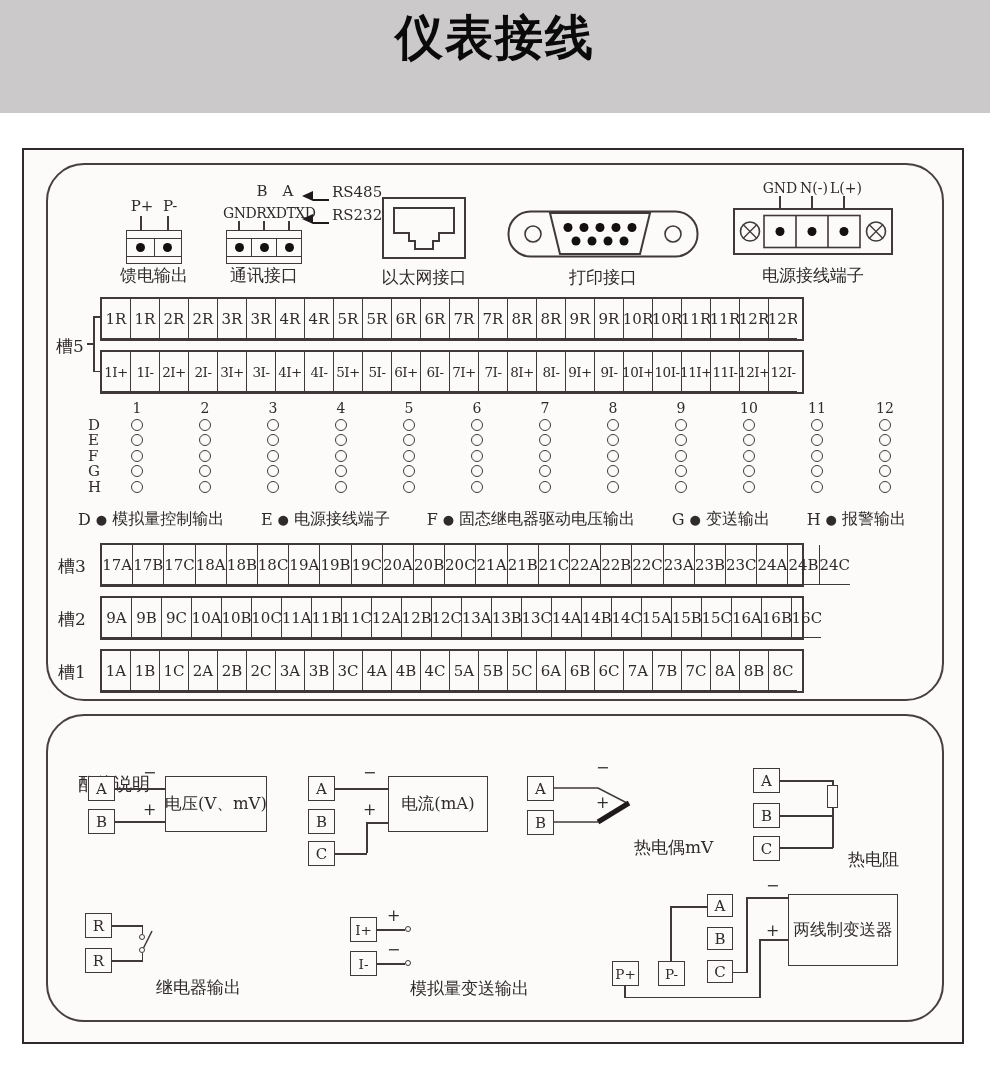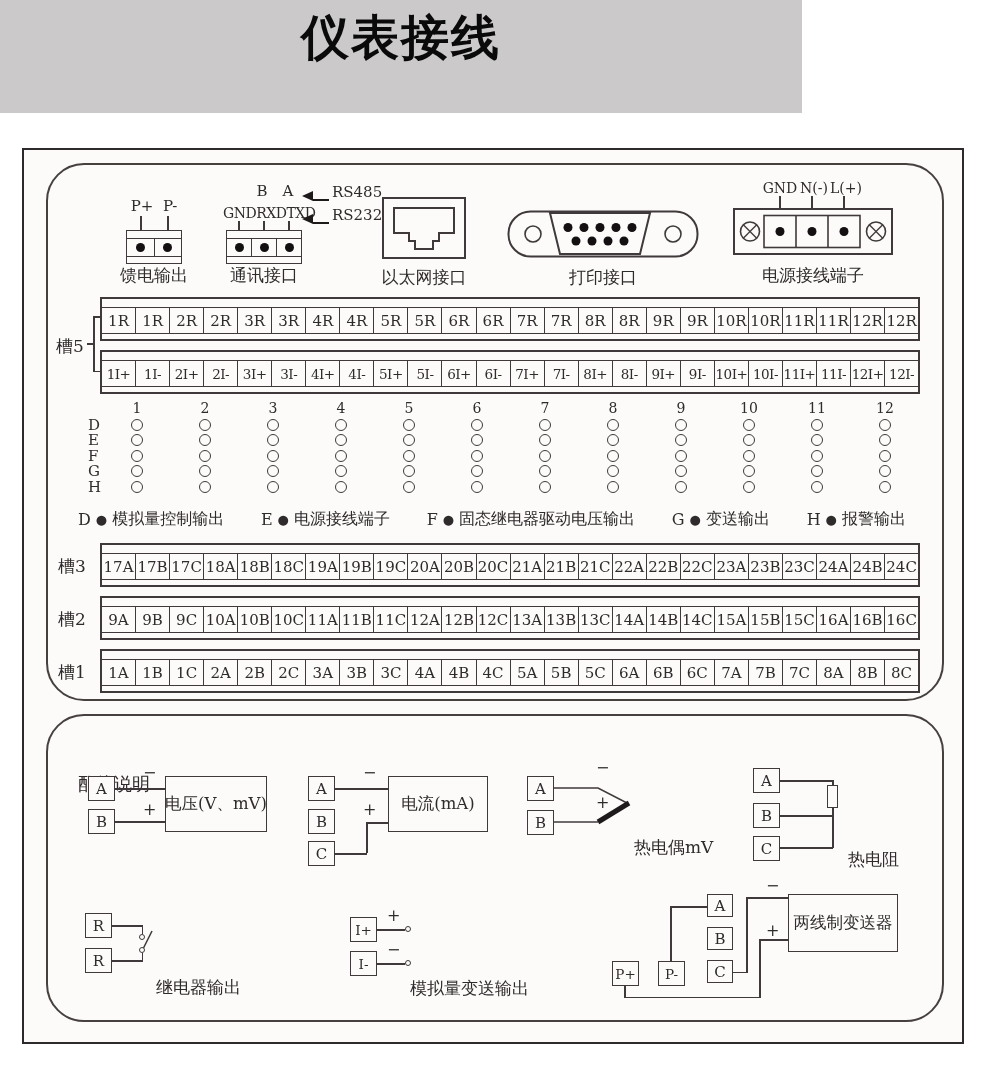--- a/index.html
+++ b/index.html
@@ -1,20 +1,20 @@
 <!DOCTYPE html>
 <html><head>
 <meta charset="utf-8">
 <style>
   html,body{margin:0;padding:0;background:#fff;}
   .canvas{position:relative;width:990px;height:1079px;background:#fff;overflow:hidden;
           font-family:"DejaVu Serif","Liberation Serif",serif;color:#2f2a2b;}
   .abs{position:absolute;}
   
-  .hdr{position:absolute;left:0;top:0;width:802px;height:113px;background:#cbc9ca;text-align:center;}
+  .hdr{position:absolute;left:0;top:0;width:990px;height:113px;background:#cbc9ca;text-align:center;}
   .hdr-title{margin-top:10px;font-family:"Liberation Sans","DejaVu Sans",sans-serif;font-weight:700;
              font-size:48px;line-height:56px;color:#0b0a0a;letter-spacing:2px;}
   .hdr-sub{margin-top:-10px;font-family:"Liberation Sans","DejaVu Sans",sans-serif;font-weight:600;
            font-size:21px;color:#0b0a0a;}
   
   .outer{position:absolute;left:22px;top:148px;width:942px;height:896px;border:2px solid #2e292a;
          background:#fcfbfa;box-sizing:border-box;}
   .panel{position:absolute;border:2px solid #46403f;border-radius:38px;box-sizing:border-box;background:#fcfbfa;}
   .panel-top{left:46px;top:163px;width:898px;height:538px;}
   .panel-bot{left:46px;top:714px;width:898px;height:308px;}
@@ -30,22 +30,22 @@
   .tb-bot{height:6px;border-top:1.5px solid #3f393b;}
   .dot{width:9px;height:9px;border-radius:50%;background:#141011;}
   .pin-row{position:absolute;display:flex;justify-content:space-around;font-size:15px;}
   .pin-fix{position:absolute;font-size:14px;transform:translateX(-50%);white-space:nowrap;}
   .caption{position:absolute;font-size:17px;text-align:center;white-space:nowrap;}
   
   .arrow{position:absolute;display:flex;align-items:flex-end;font-size:15px;}
   .tri{width:0;height:0;border-top:5px solid transparent;border-bottom:5px solid transparent;border-right:11px solid #1e1a1b;}
   .tail{width:16px;height:2px;background:#1e1a1b;margin-right:3px;}
   
-  .strip{position:absolute;left:100px;width:820px;height:44px;border:2px solid #3f393b;background:#fcfbfa;
-         box-sizing:border-box;display:flex;flex-direction:column;}
+  .strip{position:absolute;left:100px;width:704px;height:44px;border:2px solid #3f393b;background:#fcfbfa;
+         box-sizing:border-box;display:flex;}
   .sp-t{height:8px;border-bottom:1.5px solid #3f393b;}
   .cells{flex:1;display:flex;border-bottom:1.5px solid #3f393b;}
   .cell{flex:1;border-right:1.5px solid #3f393b;display:flex;align-items:center;justify-content:center;
         font-size:15px;white-space:nowrap;overflow:hidden;}
   .cell:last-child{border-right:none;}
   .cells-sm .cell{font-size:13.5px;letter-spacing:-0.5px;}
   .sp-b{flex:0 0 5px;}
   .slot-label{position:absolute;font-size:17px;white-space:nowrap;}
   
   .mx{position:absolute;left:88px;top:399px;}
@@ -665,15 +665,15 @@
   <div class="hl" style="left:670px;top:906px;width:37px;"></div>
   <div class="hl" style="left:746px;top:897px;width:42px;"></div>
   <div class="vl" style="left:746px;top:897px;height:76px;"></div>
   <div class="hl" style="left:733px;top:971.5px;width:14px;"></div>
   <div class="hl" style="left:759px;top:939px;width:29px;"></div>
   <div class="vl" style="left:759px;top:939px;height:59px;"></div>
   <div class="hl" style="left:624px;top:996.5px;width:136px;"></div>
   <div class="vl" style="left:624px;top:985px;height:13px;"></div>
   <span class="pol" style="left:766px;top:878px;">−</span>
   <span class="pol" style="left:766px;top:923px;">+</span>
-  <div class="dbox" style="left:788px;top:894px;width:110px;height:58px;">两线制变送器</div>
+  <div class="dbox" style="left:788px;top:894px;width:110px;height:72px;">两线制变送器</div>
 
 </div>
 
 </body></html>

